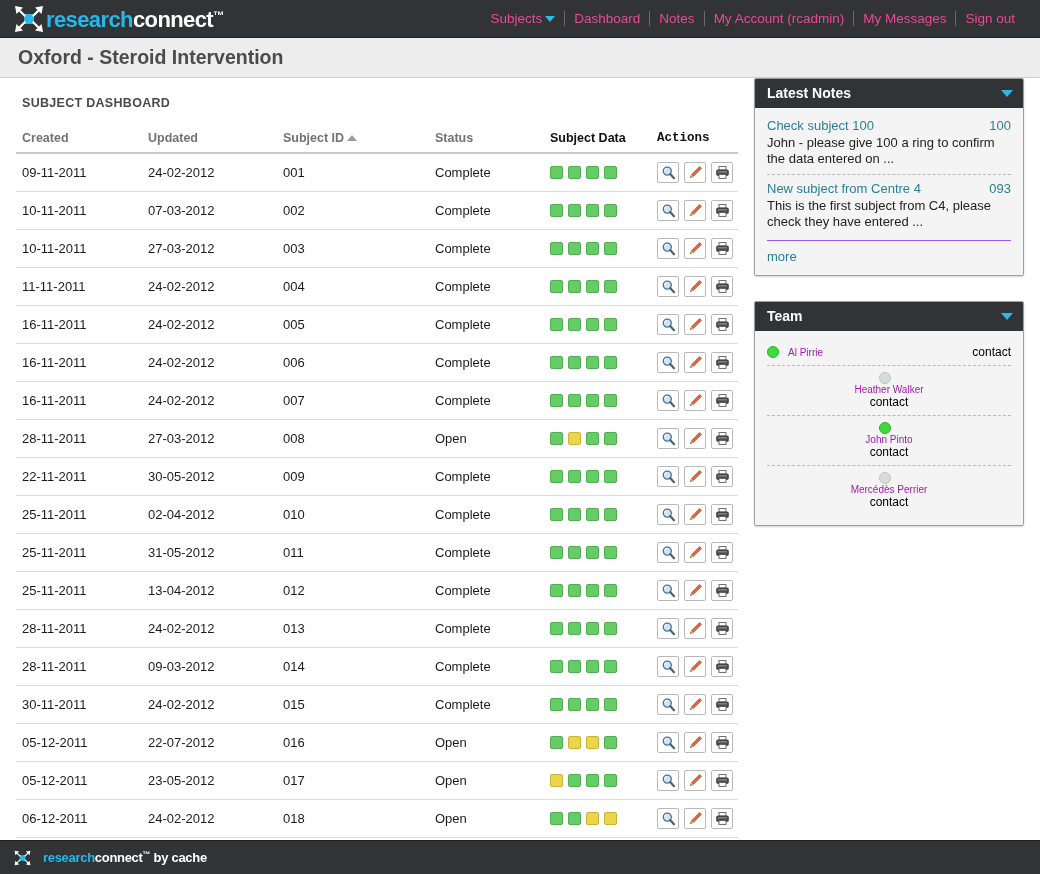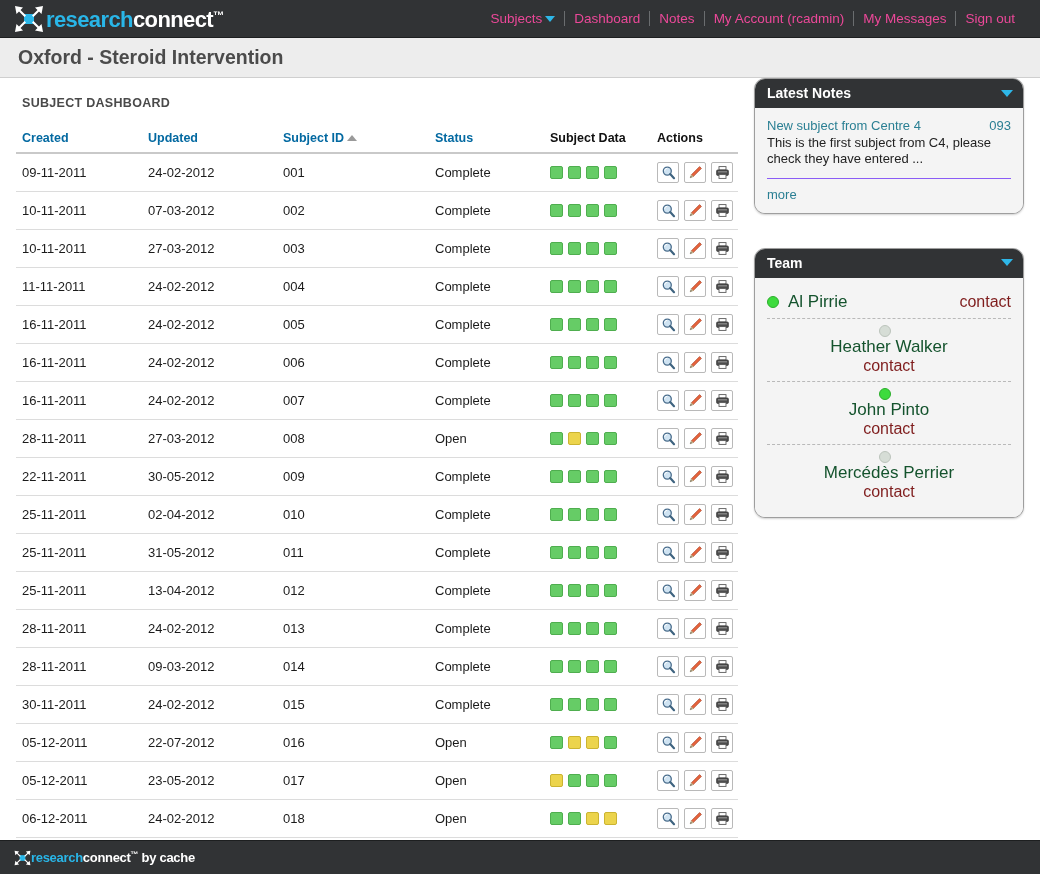--- a/index.html
+++ b/index.html
@@ -106,36 +106,36 @@
   }
   table.subjects th {
     text-align: left;
     font-size: 12.5px;
     font-weight: bold;
     padding: 0 0 7px 6px;
     border-bottom: 2px solid #c9c9c9;
     white-space: nowrap;
   }
   table.subjects th a {
-    color: #0369a1;
+    color: #737373;
     text-decoration: none;
   }
   table.subjects th.plain { color: #111111; }
   table.subjects td {
     padding: 8px 0 8px 6px;
     border-bottom: 1px solid #dcdcdc;
     vertical-align: middle;
     height: 31px;
   }
   .c-created { width: 126px; }
   .c-updated { width: 135px; }
   .c-sid     { width: 152px; }
   .c-status  { width: 115px; margin-top: 28px; }
   .c-data    { width: 107px; }
-  .c-actions { width: 87px; }
+  .c-actions { width: 87px; font-family: Liberation Mono, monospace; }
 
   .sort-arrow {
     display: inline-block;
     width: 0; height: 0;
     border-left: 5px solid transparent;
     border-right: 5px solid transparent;
     border-bottom: 6px solid #9a9a9a;
     margin-left: 3px;
     vertical-align: 1px;
   }
@@ -162,23 +162,23 @@
     justify-content: center;
     cursor: pointer;
     padding: 0;
   }
   .iconbtn svg { display: block; }
 
   
   .panel {
     width: 270px;
     border: 1px solid #9e9e9e;
-    border-radius: 11px;
+    border-radius: 2px;
     background: #f4f4f4;
-    margin-bottom: 34px;
+    margin-bottom: 25px;
     overflow: hidden;
     box-shadow: 0 1px 2px rgba(0,0,0,0.18);
   }
   .panel-head {
     background: #313335;
     color: #ffffff;
     font-size: 14px;
     font-weight: bold;
     padding: 6px 10px 7px 12px;
     display: flex;
@@ -225,36 +225,36 @@
   }
   .team-row + .team-row { border-top: 1px dashed #b9b9b9; flex-direction: column; }
   .dot {
     width: 12px; height: 12px;
     border-radius: 50%;
     margin-right: 9px;
     flex: none;
   }
   .dot.online  { background: #3ddb3d; border: 1px solid #2cae2c; }
   .dot.offline { background: #d6ddd6; border: 1px solid #bcc4bc; }
-  .team-name { font-size: 17px; color: #14532d; flex: 1; }
-  .team-contact { font-size: 16px; color: #7f1d1d; text-decoration: none; }
+  .team-name { font-size: 10px; color: #a21caf; flex: 1; }
+  .team-contact { font-size: 12px; color: #000000; text-decoration: none; }
 
   
   .footer {
     position: absolute;
     left: 0; bottom: 0;
     width: 1040px;
     height: 34px;
     background: #313335;
     display: flex;
     align-items: center;
     padding-left: 14px;
     border-top: 1px solid #1d1f20;
   }
-  .footer-brand { display: flex; gap: 0; }
+  .footer-brand { display: flex; gap: 12px; }
   .footer-logo { width: 17px; height: 16px; display: block; }
   .footer-text { font-size: 13px; font-weight: bold; letter-spacing: -0.3px; }
   .footer-text .t-research { color: #29b6e8; }
   .footer-text .t-connect { color: #ffffff; }
   .footer-text .t-tm { font-size: 8px; color: #fff; vertical-align: top; }
   .footer-text .t-by { color: #ffffff; font-weight: bold; }
 </style>
 </head>
 <body>
 
@@ -1213,20 +1213,27 @@
 
     <div class="col-side">
 
       <div class="panel">
         <div class="panel-head">
           <span>Latest Notes</span>
           <span class="chev"></span>
         </div>
         <div class="panel-body">
           <div id="notes-list">
+              <div class="note">
+                <div class="note-top">
+                  <a href="#" class="note-title">Check subject 100</a>
+                  <span class="note-id">100</span>
+                </div>
+                <div class="note-body">John - please give 100 a ring to confirm the data entered on ...</div>
+              </div>
               <div class="note">
                 <div class="note-top">
                   <a href="#" class="note-title">New subject from Centre 4</a>
                   <span class="note-id">093</span>
                 </div>
                 <div class="note-body">This is the first subject from C4, please check they have entered ...</div>
               </div>
             </div>
           <div class="more-wrap">
             <a href="#" class="more-link">more</a>

